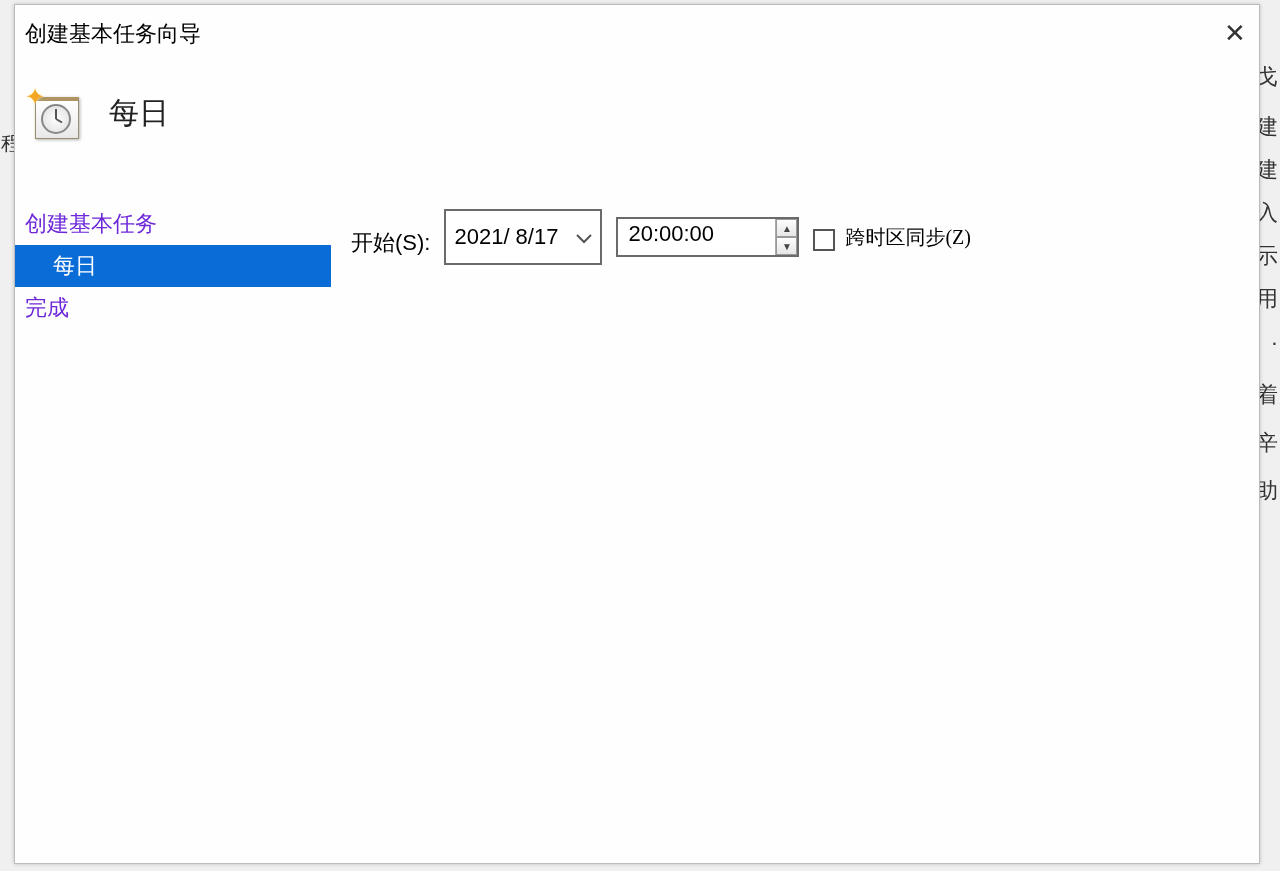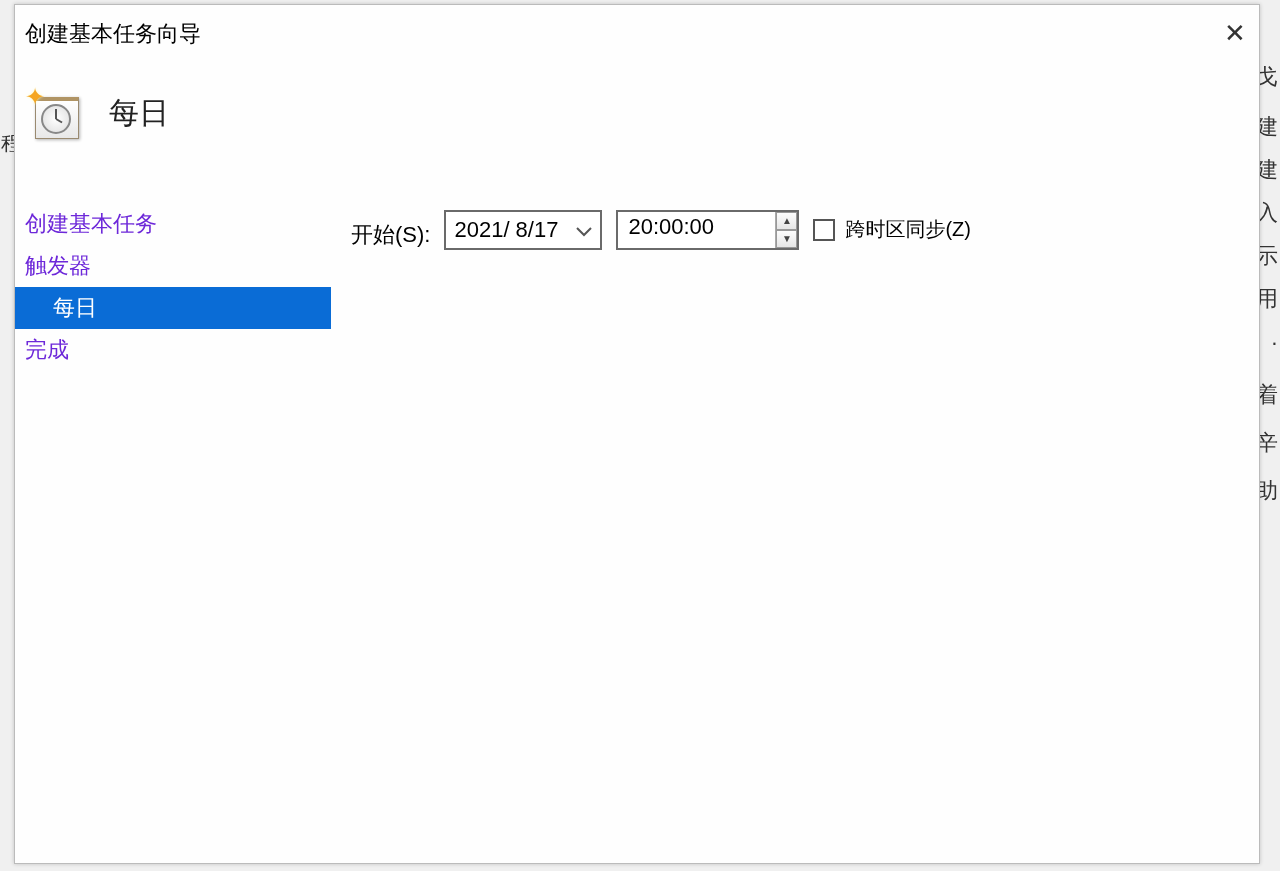--- a/index.html
+++ b/index.html
@@ -140,21 +140,21 @@
     }
     .form-row .label {
       font-size: 22px;
       margin-right: 14px;
       margin-top: 11px;
     }
     .date-select {
       display: inline-flex;
       align-items: center;
       border: 2px solid #6a6a6a;
-      height: 40px;
+      height: 56px;
       padding: 0 8px;
       font-size: 22px;
       background: #fff;
       margin-right: 14px;
       cursor: pointer;
     }
     .date-select .chevron {
       margin-left: 18px;
       color: #555;
     }
@@ -184,22 +184,23 @@
       align-items: center;
       justify-content: center;
       font-size: 10px;
       color: #444;
       background: linear-gradient(#fdfdfd,#e6e6e6);
       border: 1px solid #999;
       cursor: pointer;
     }
     .checkbox {
       display: inline-flex;
-      align-items: center;
-      cursor: pointer;
+      align-items: flex-end;
+      cursor: pointer;
+      font-family: Liberation Serif, serif;
     }
     .checkbox .box {
       width: 22px; height: 22px;
       border: 2px solid #555;
       margin-right: 10px;
       background: #fff;
     }
     .num-input {
       width: 56px;
       height: 42px;
@@ -251,21 +252,20 @@
       <div class="calendar-box"></div>
       <div class="clock"></div>
       <span class="star">✦</span>
     </div>
     <div class="page-title">每日</div>
   </div>
 
   <div class="body-area">
     <div class="sidebar">
       <div class="step-item">创建基本任务</div>
-      <div class="step-item">触发器</div>
       <div class="step-item sub selected">每日</div>
       <div class="step-item">完成</div>
     </div>
 
     <div class="content-area">
       <div class="form-row">
         <span class="label">开始(S):</span>
 
         <div class="date-select">
           <span>2021/ 8/17</span>

